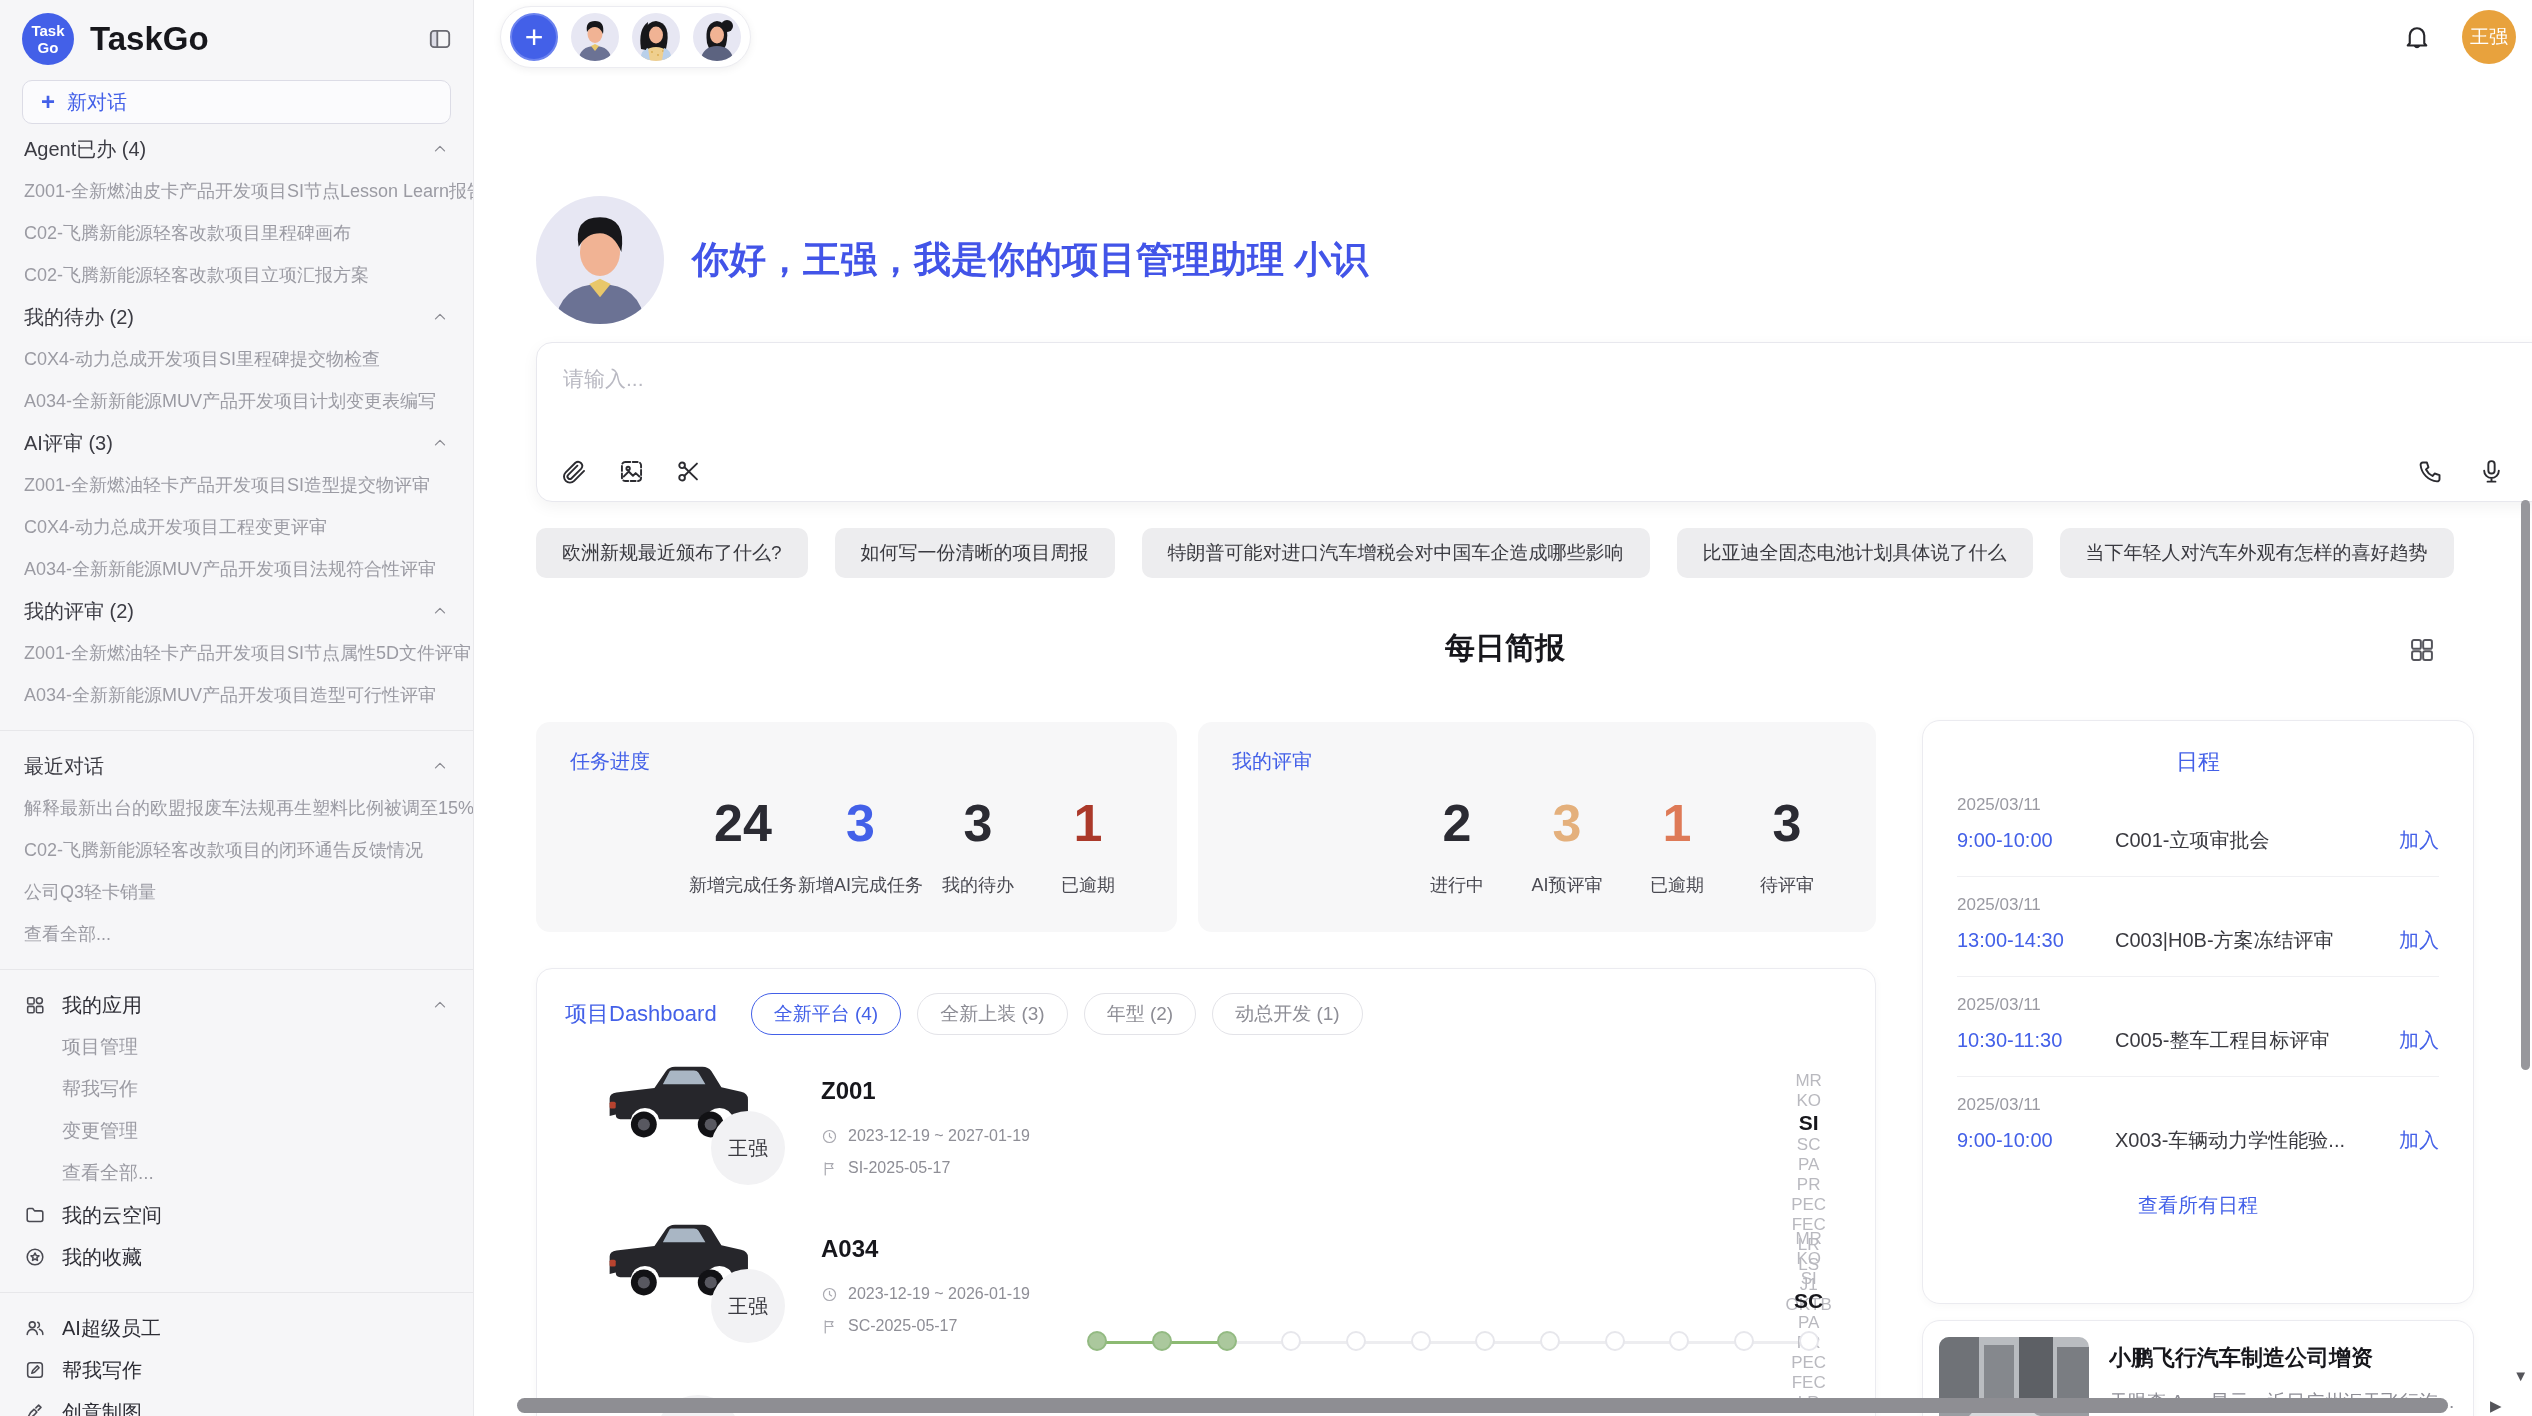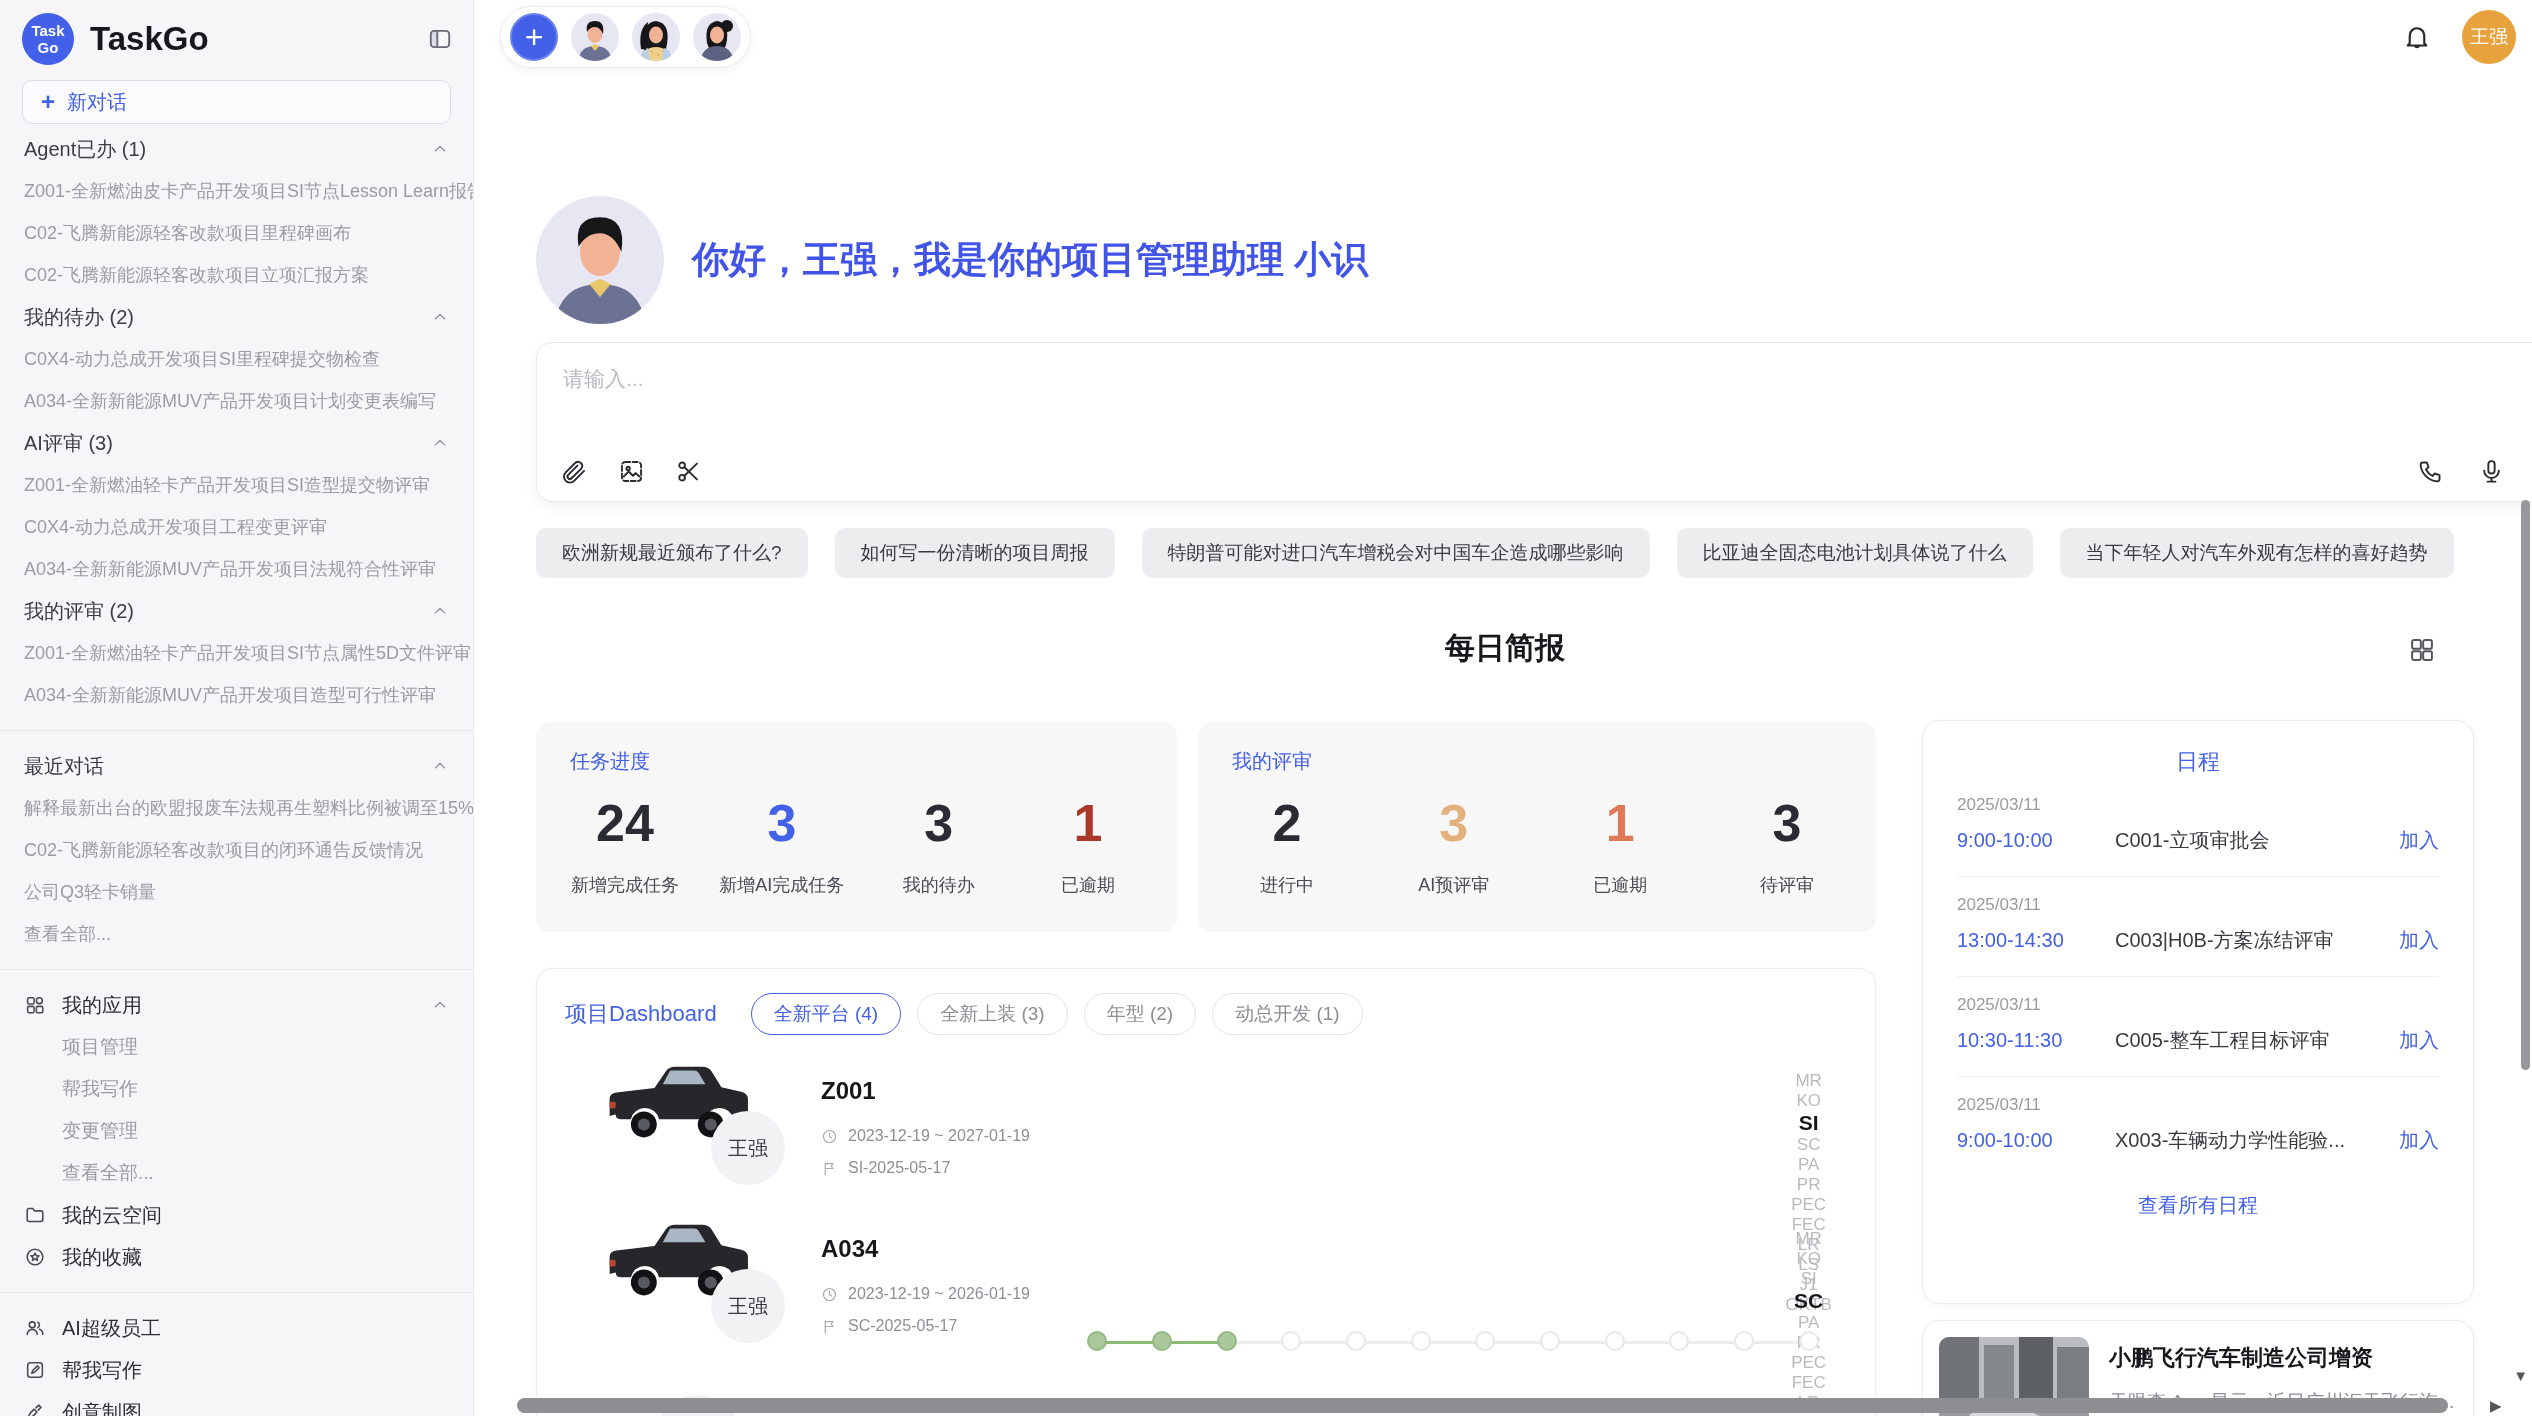--- a/index.html
+++ b/index.html
@@ -58,21 +58,21 @@
   .send{color:var(--blue);}
   .chips{position:absolute;left:536px;top:528px;display:flex;gap:27px;}
   .chip{height:50px;background:#ededef;border-radius:10px;display:flex;align-items:center;
         padding:0 26px;font-size:19px;color:#3a3a40;white-space:nowrap;cursor:pointer;}
 
   
   .brief-title{position:absolute;left:536px;top:628px;width:1938px;text-align:center;font-size:30px;font-weight:bold;}
   .brief-grid{position:absolute;left:2408px;top:636px;color:#55555c;cursor:pointer;}
   .stat-card{position:absolute;top:722px;height:210px;background:#f7f7f8;border-radius:14px;padding:26px 34px;}
   .stat-title{color:var(--blue);font-size:20px;}
-  .stat-row{display:flex;justify-content:space-between;margin-top:18px;}
+  .stat-row{display:flex;justify-content:flex-end;margin-top:18px;}
   .stat{text-align:center;min-width:110px;}
   .stat .v{font-size:52px;font-weight:bold;}
   .stat .l{font-size:18px;color:#4a4a52;margin-top:20px;}
 
   
   .dash-card{position:absolute;left:536px;top:968px;width:1340px;height:500px;background:#fff;
              border:1px solid #ebebf0;border-radius:16px;box-shadow:0 2px 10px rgba(0,0,0,.03);padding:24px 28px;}
   .dash-head{display:flex;align-items:center;gap:30px;}
   .dash-title{color:var(--blue);font-size:22px;margin-right:4px;}
   .fchips{display:flex;gap:16px;}
@@ -144,21 +144,21 @@
             <path d="M9.5 4.5v15"></path>
         </svg>
       </div>
     </div>
     <div class="new-chat">
       <span class="plus">+</span>
       <span>新对话</span>
     </div>
     <div id="side-body">
         <div class="srow sec-title">
-     <span>Agent已办 (1)</span>
+     <span>Agent已办 (4)</span>
      <span class="chev">
             <svg class="ic" width="18" height="18" viewBox="0 0 24 24">
               <path d="M6 14.5l6-6 6 6"></path>
             </svg>
           </span>
         </div>
         <div class="srow sitem">Z001-全新燃油皮卡产品开发项目SI节点Lesson Learn报告</div>
         <div class="srow sitem">C02-飞腾新能源轻客改款项目里程碑画布</div>
         <div class="srow sitem">C02-飞腾新能源轻客改款项目立项汇报方案</div>
         <div class="srow sec-title">

